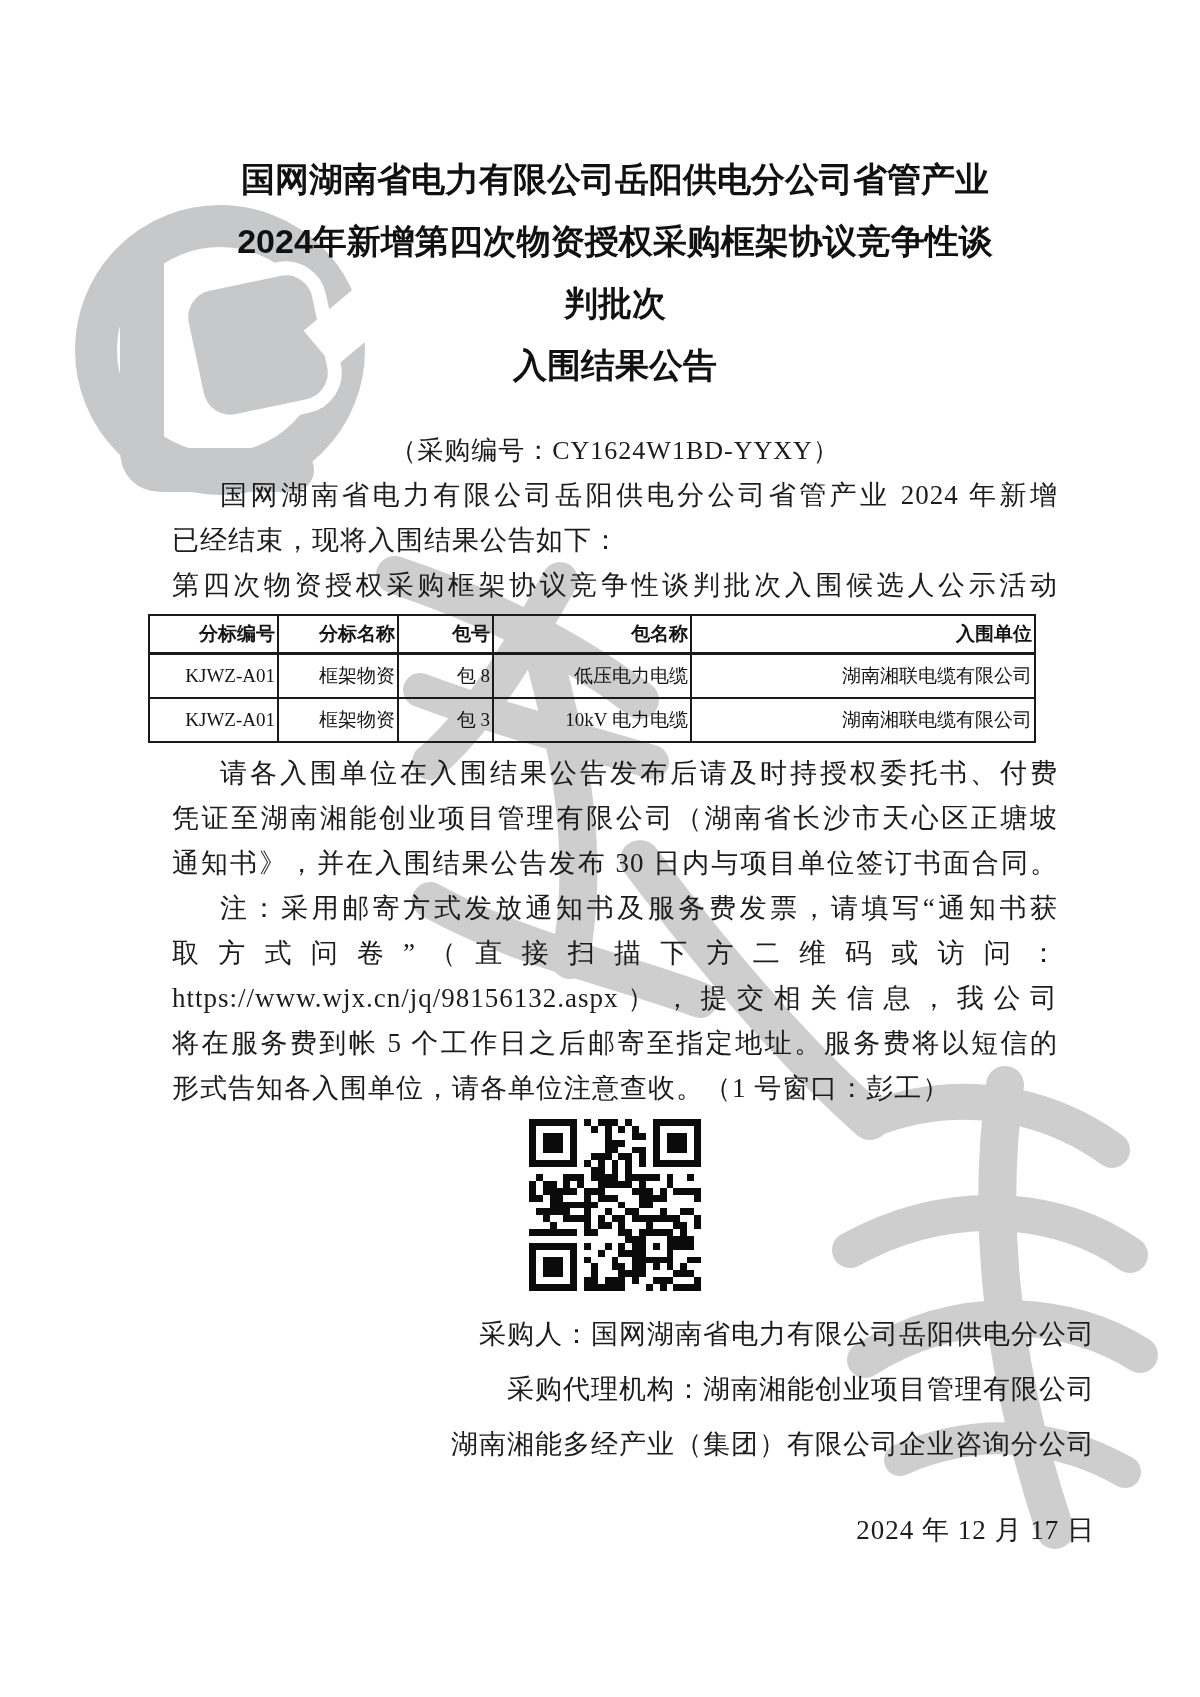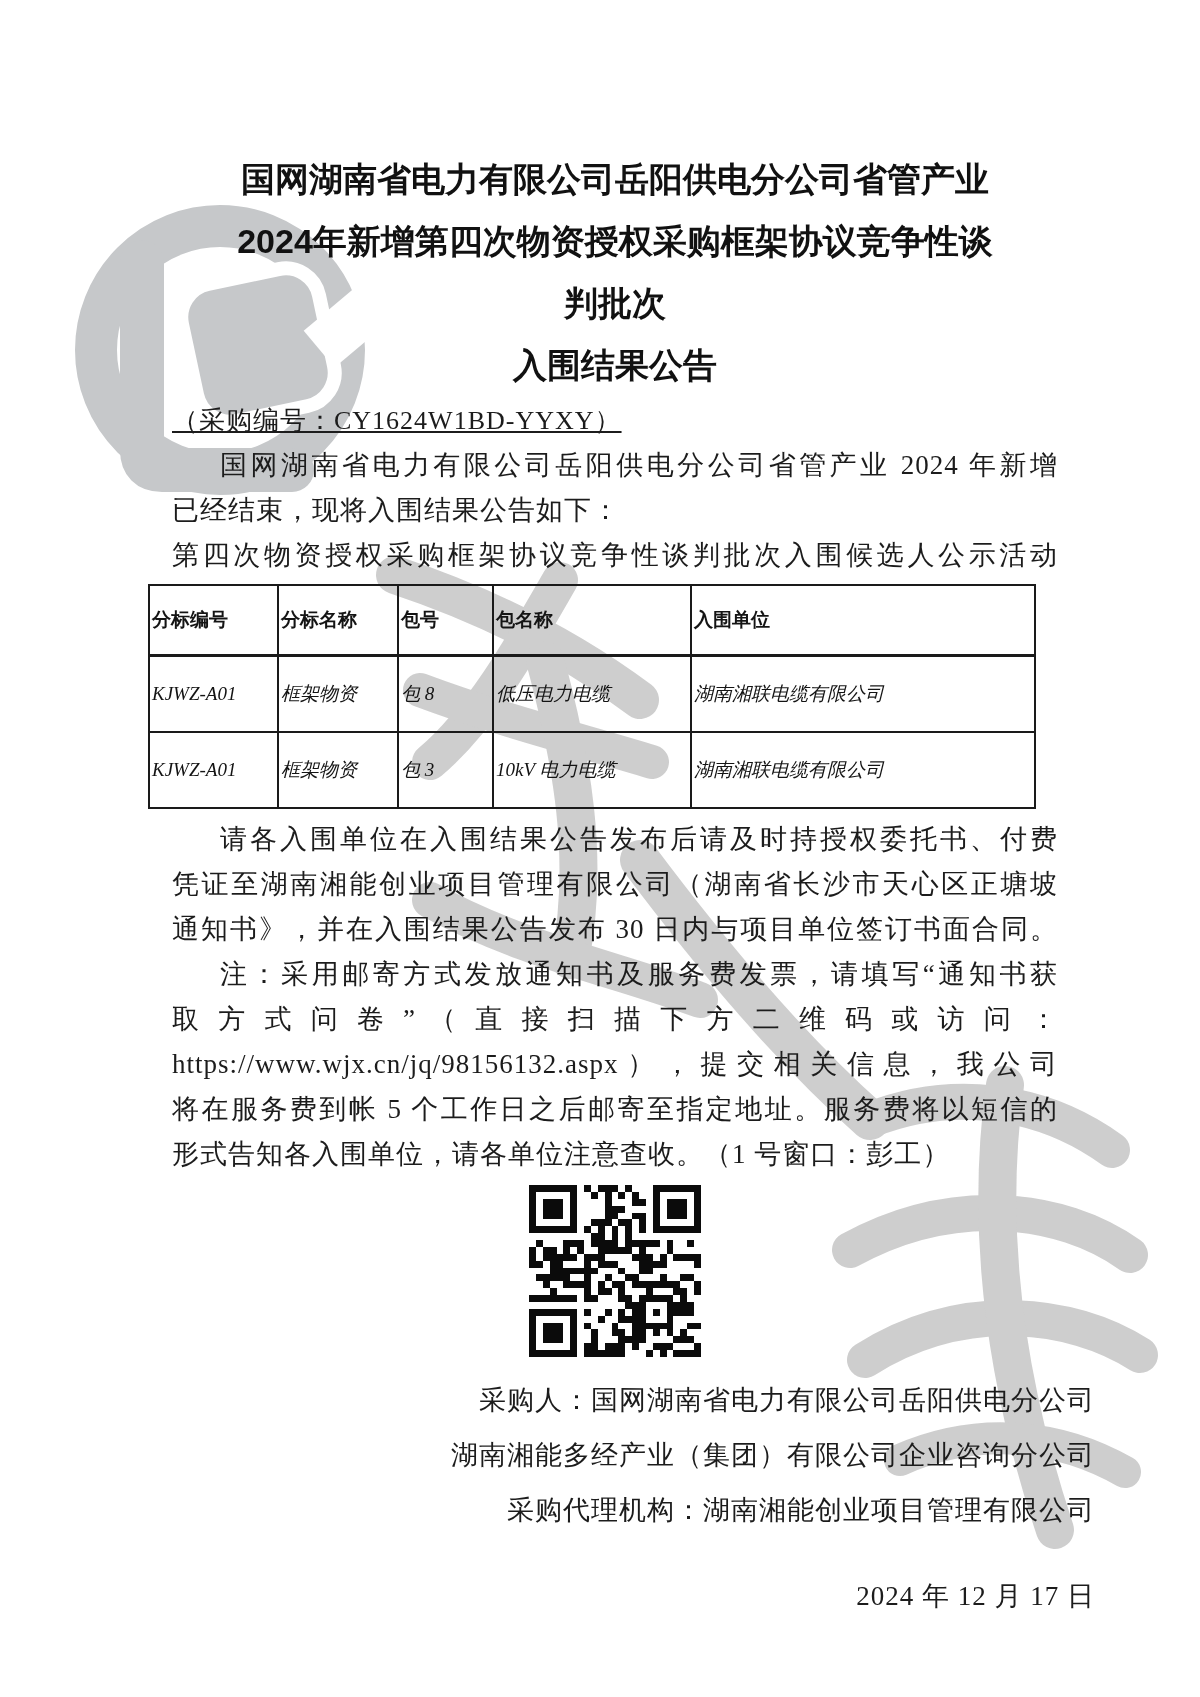--- a/index.html
+++ b/index.html
@@ -6,40 +6,40 @@
   body{
     width:1200px;height:1697px;position:relative;background:#ffffff;
     font-family:"Liberation Serif","DejaVu Serif",serif;color:#1c1c1c;
     overflow:hidden;
   }
   .watermark-layer{position:absolute;inset:0;z-index:0;pointer-events:none;}
   .content{position:relative;z-index:1;padding:148px 142px 0 172px;width:886px;}
 
   .title-block{text-align:center;font-family:"Liberation Sans","DejaVu Sans",sans-serif;
     font-weight:bold;font-size:34px;line-height:62px;color:#111;}
-  .sub-line{margin-top:2px;text-align:left;font-size:26px;line-height:45px;letter-spacing:1px;text-decoration:underline;}
+  .sub-line{margin-top:32px;text-align:center;font-size:26px;line-height:45px;letter-spacing:1px;}
 
   .para{font-size:27px;line-height:45px;letter-spacing:1px;}
   .line{text-align:justify;text-align-last:justify;}
   .line.partial{text-align-last:left;}
   .line.indent{text-indent:48px;}
 
   table.result-table{
     border-collapse:collapse;margin:6px 0 0 -24px;width:886px;table-layout:fixed;
     font-size:19px;color:#141414;
   }
   table.result-table th,table.result-table td{
-    border:2px solid #1a1a1a;text-align:left;vertical-align:middle;padding:16px 2px;
+    border:2px solid #1a1a1a;text-align:right;vertical-align:middle;padding:0 2px;
     overflow:hidden;white-space:nowrap;
   }
   table.result-table th{
     font-family:"Liberation Sans","DejaVu Sans",sans-serif;font-weight:bold;
     height:36px;border-bottom-width:3px;
   }
-  table.result-table td{height:42px;font-family:"Liberation Serif","DejaVu Serif",serif;font-style:italic;}
+  table.result-table td{height:42px;font-family:"Liberation Serif","DejaVu Serif",serif;}
 
   .p2{margin-top:8px;}
   .qr-wrap{margin-top:8px;text-align:center;}
   .qr-wrap svg{display:block;margin:0 auto 0 auto;}
 
   .footer-block{margin-top:16px;text-align:right;font-size:27px;letter-spacing:1px;
     margin-right:-37px; 
   }
   .footer-line{line-height:55px;}
   .date-line{margin-top:36px;line-height:45px;}
@@ -468,18 +468,18 @@
         <rect x="19" y="24" width="1" height="1" fill="#0b0b0b"></rect>
         <rect x="21" y="24" width="1" height="1" fill="#0b0b0b"></rect>
         <rect x="22" y="24" width="1" height="1" fill="#0b0b0b"></rect>
         <rect x="23" y="24" width="1" height="1" fill="#0b0b0b"></rect>
         <rect x="24" y="24" width="1" height="1" fill="#0b0b0b"></rect>
       </svg>
   </div>
 
   <div class="footer-block">
     <div class="footer-line">采购人：国网湖南省电力有限公司岳阳供电分公司</div>
+    <div class="footer-line">采购代理机构：湖南湘能创业项目管理有限公司</div>
     <div class="footer-line">湖南湘能多经产业（集团）有限公司企业咨询分公司</div>
-    <div class="footer-line">采购代理机构：湖南湘能创业项目管理有限公司</div>
     <div class="date-line">2024 年 12 月 17 日</div>
   </div>
 
 </div>
 
 </body></html>

